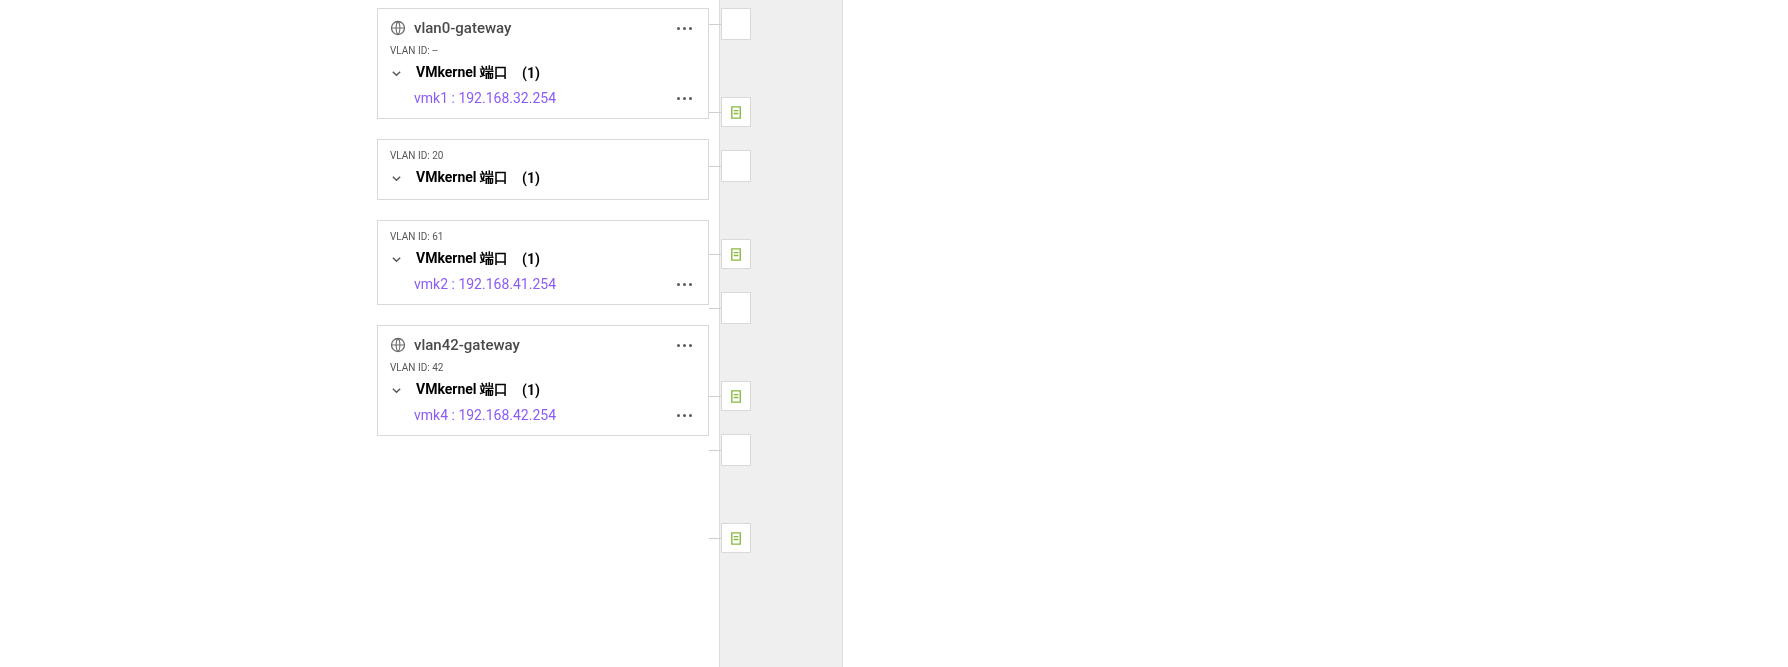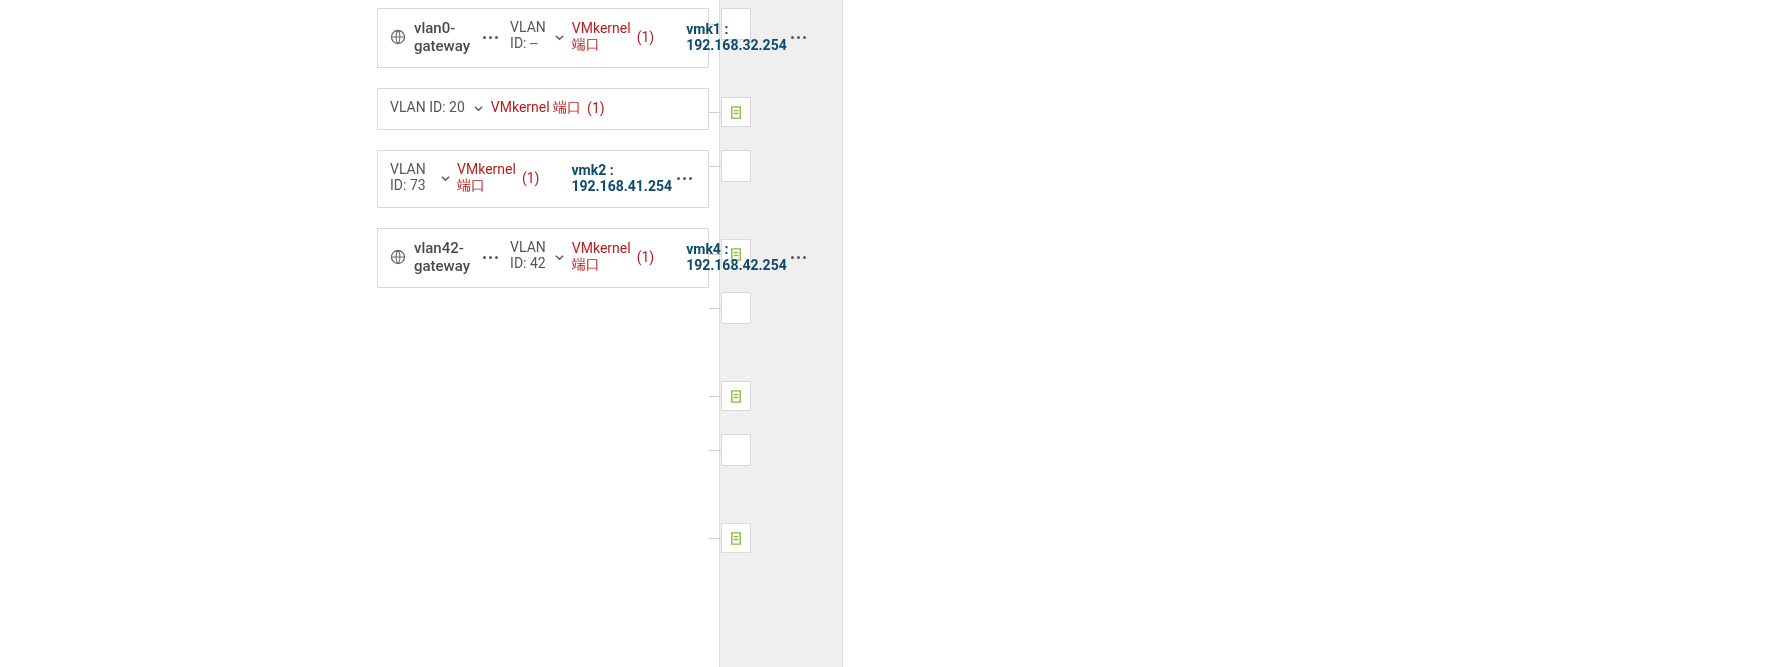--- a/index.html
+++ b/index.html
@@ -36,20 +36,21 @@
       width: 332px;
       display: flex;
       flex-direction: column;
       gap: 20px;
     }
     .card {
       border: 1px solid #d9d9d9;
       background: #ffffff;
       padding: 10px 12px 12px 12px;
       display: flex;
+      flex-direction: column;
       gap: 8px;
     }
     .card-header {
       display: flex;
       align-items: center;
       gap: 8px;
     }
     .card-title {
       font-size: 15px;
       font-weight: 500;
@@ -73,48 +74,48 @@
       cursor: pointer;
       flex: 0 0 auto;
     }
     .dots span {
       width: 3px; height: 3px;
       border-radius: 50%;
       background: #595959;
       display: block;
     }
     .card-line {
+      font-size: 10px;
+      color: #565656;
+    }
+    .expand-row {
+      display: flex;
+      align-items: center;
+      gap: 14px;
       font-size: 14px;
-      color: #565656;
-    }
-    .expand-row {
-      display: flex;
-      align-items: center;
-      gap: 6px;
-      font-size: 14px;
-      color: #b91c1c;
+      color: #000000;
       cursor: pointer;
+      font-weight: bold;
     }
     .chev {
       width: 12px; height: 12px;
       display: inline-flex;
       align-items: center;
       justify-content: center;
       flex: 0 0 12px;
     }
     .port-row {
       display: flex;
       align-items: center;
       padding-left: 24px;
     }
     .port-text {
       font-size: 14px;
-      color: #0c4a6e;
+      color: #8b5cf6;
       flex: 1;
-      font-weight: bold;
     }
     .nic-box {
       position: absolute;
       width: 30px;
       height: 32px;
       background: #ffffff;
       border: 1px solid #d9d9d9;
       display: flex;
       align-items: center;
       justify-content: center;
@@ -220,21 +221,21 @@
             </svg>
       </span>
       <span>VMkernel 端口</span>
       <span>(1)</span>
     </div>
   </div>
 
   <div class="card">
     <div class="card-line">
       <span>VLAN ID:</span>
-      <span>73</span>
+      <span>61</span>
     </div>
     <div class="expand-row">
       <span class="chev">
         <svg width="11" height="11" viewBox="0 0 12 12">
               <path d="M2 4l4 4 4-4" fill="none" stroke="#5a5a5a" stroke-width="1.6"></path>
             </svg>
       </span>
       <span>VMkernel 端口</span>
       <span>(1)</span>
     </div>

